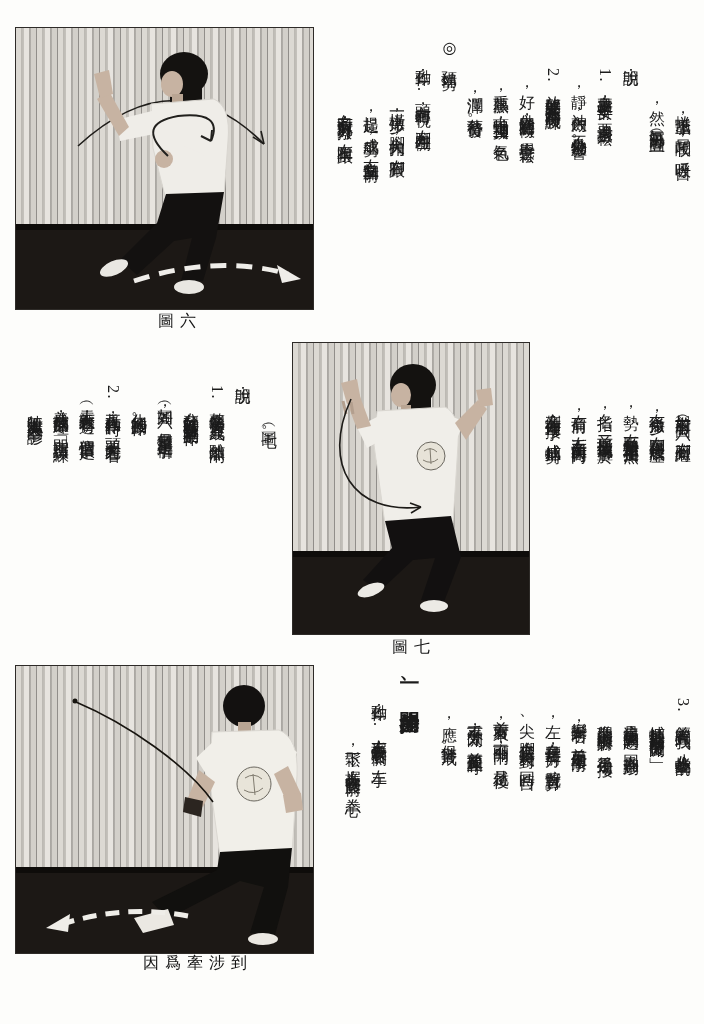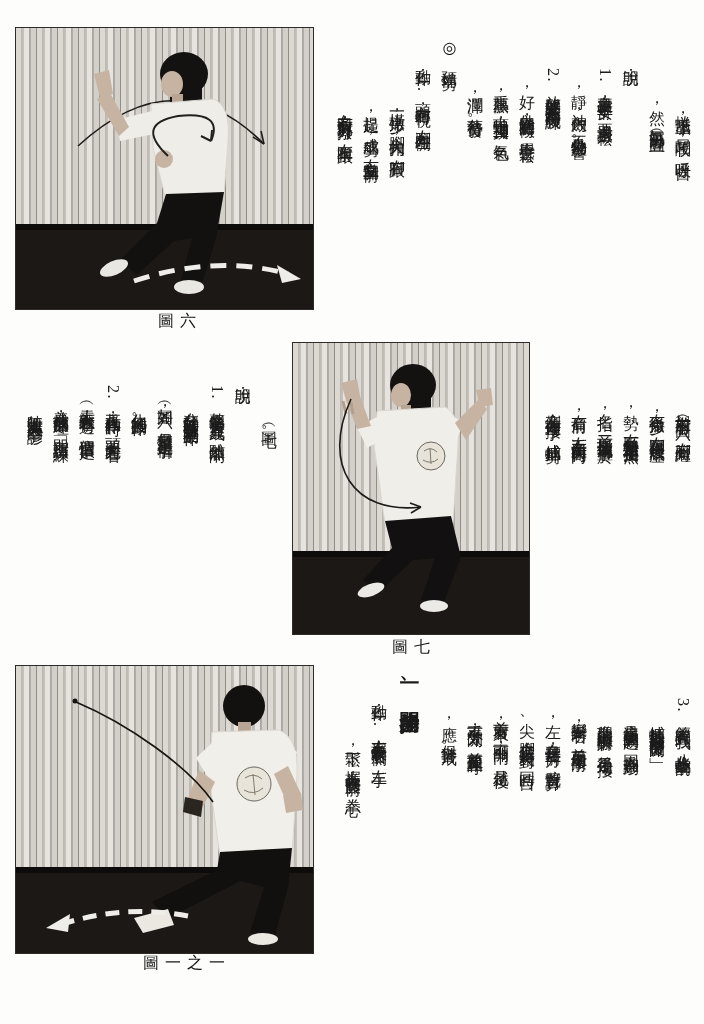--- a/index.html
+++ b/index.html
@@ -145,21 +145,21 @@
         <path d="M204,186 L276,182 L272,221 L259,269 L234,267 L248,221 L224,215 L151,253 L136,236 L201,204 Z" fill="#11100e"></path>
         <polygon points="152,243 118,252 127,267 158,259" fill="#ebe8e2"></polygon>
         <ellipse cx="247" cy="273" rx="15" ry="6" fill="#ebe8e2"></ellipse>
       </g>
       <path d="M60,36 C112,58 172,100 197,136" fill="none" stroke="#17140f" stroke-width="1.6"></path>
       <circle cx="59" cy="35" r="2.5" fill="#17140f"></circle>
       <path d="M172,250 Q110,238 46,258" fill="none" stroke="#efede8" stroke-width="5" stroke-dasharray="14 9"></path>
       <polygon points="30,262 54,248 52,266" fill="#efede8"></polygon>
     </svg>
   </div>
-  <div class="caption" style="left:143px;top:953px;">圖一之一</div>
+  <div class="caption" style="left:143px;top:953px;">因爲牽涉到</div>
 
   <div class="vblock" style="top:30px;right:8px;">
       <div class="vcol" style="padding-top: 73px;">捲舐上顎，尾閭收，呼吸自</div>
       <div class="vcol" style="padding-top: 68px;">然，氣沉丹田（圖五）。</div>
       <div class="vcol" style="padding-top: 27px;">說明：</div>
       <div class="vcol" style="padding-top: 38px;">1.立身要中正安舒，要求週身鬆</div>
       <div class="vcol" style="padding-top: 52px;">靜，神內斂，不爲外物影響。</div>
       <div class="vcol" style="padding-top: 38px;">2.放鬆的要求要在基本功時就練</div>
       <div class="vcol" style="padding-top: 52px;">好，內外鬆透的時候，覺手臂鬆</div>
       <div class="vcol" style="padding-top: 52px;">重熱脹，中軸頂立神貫頂，氣色</div>

